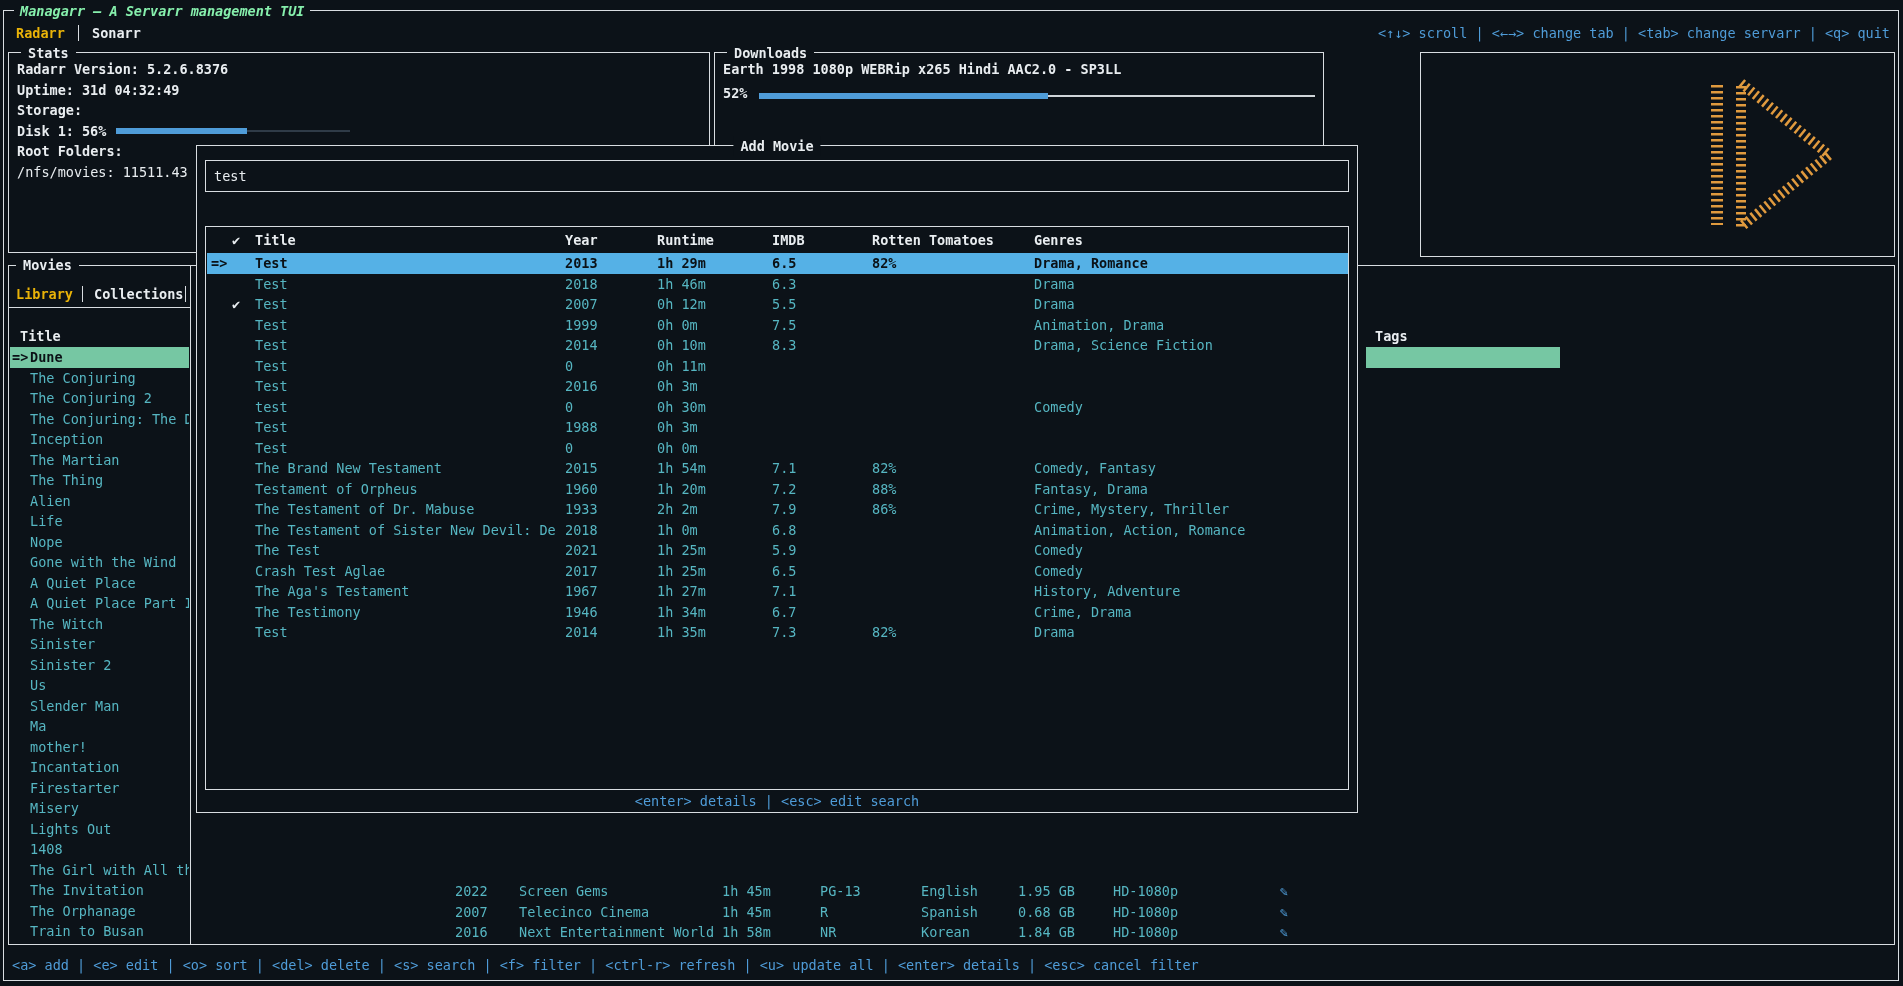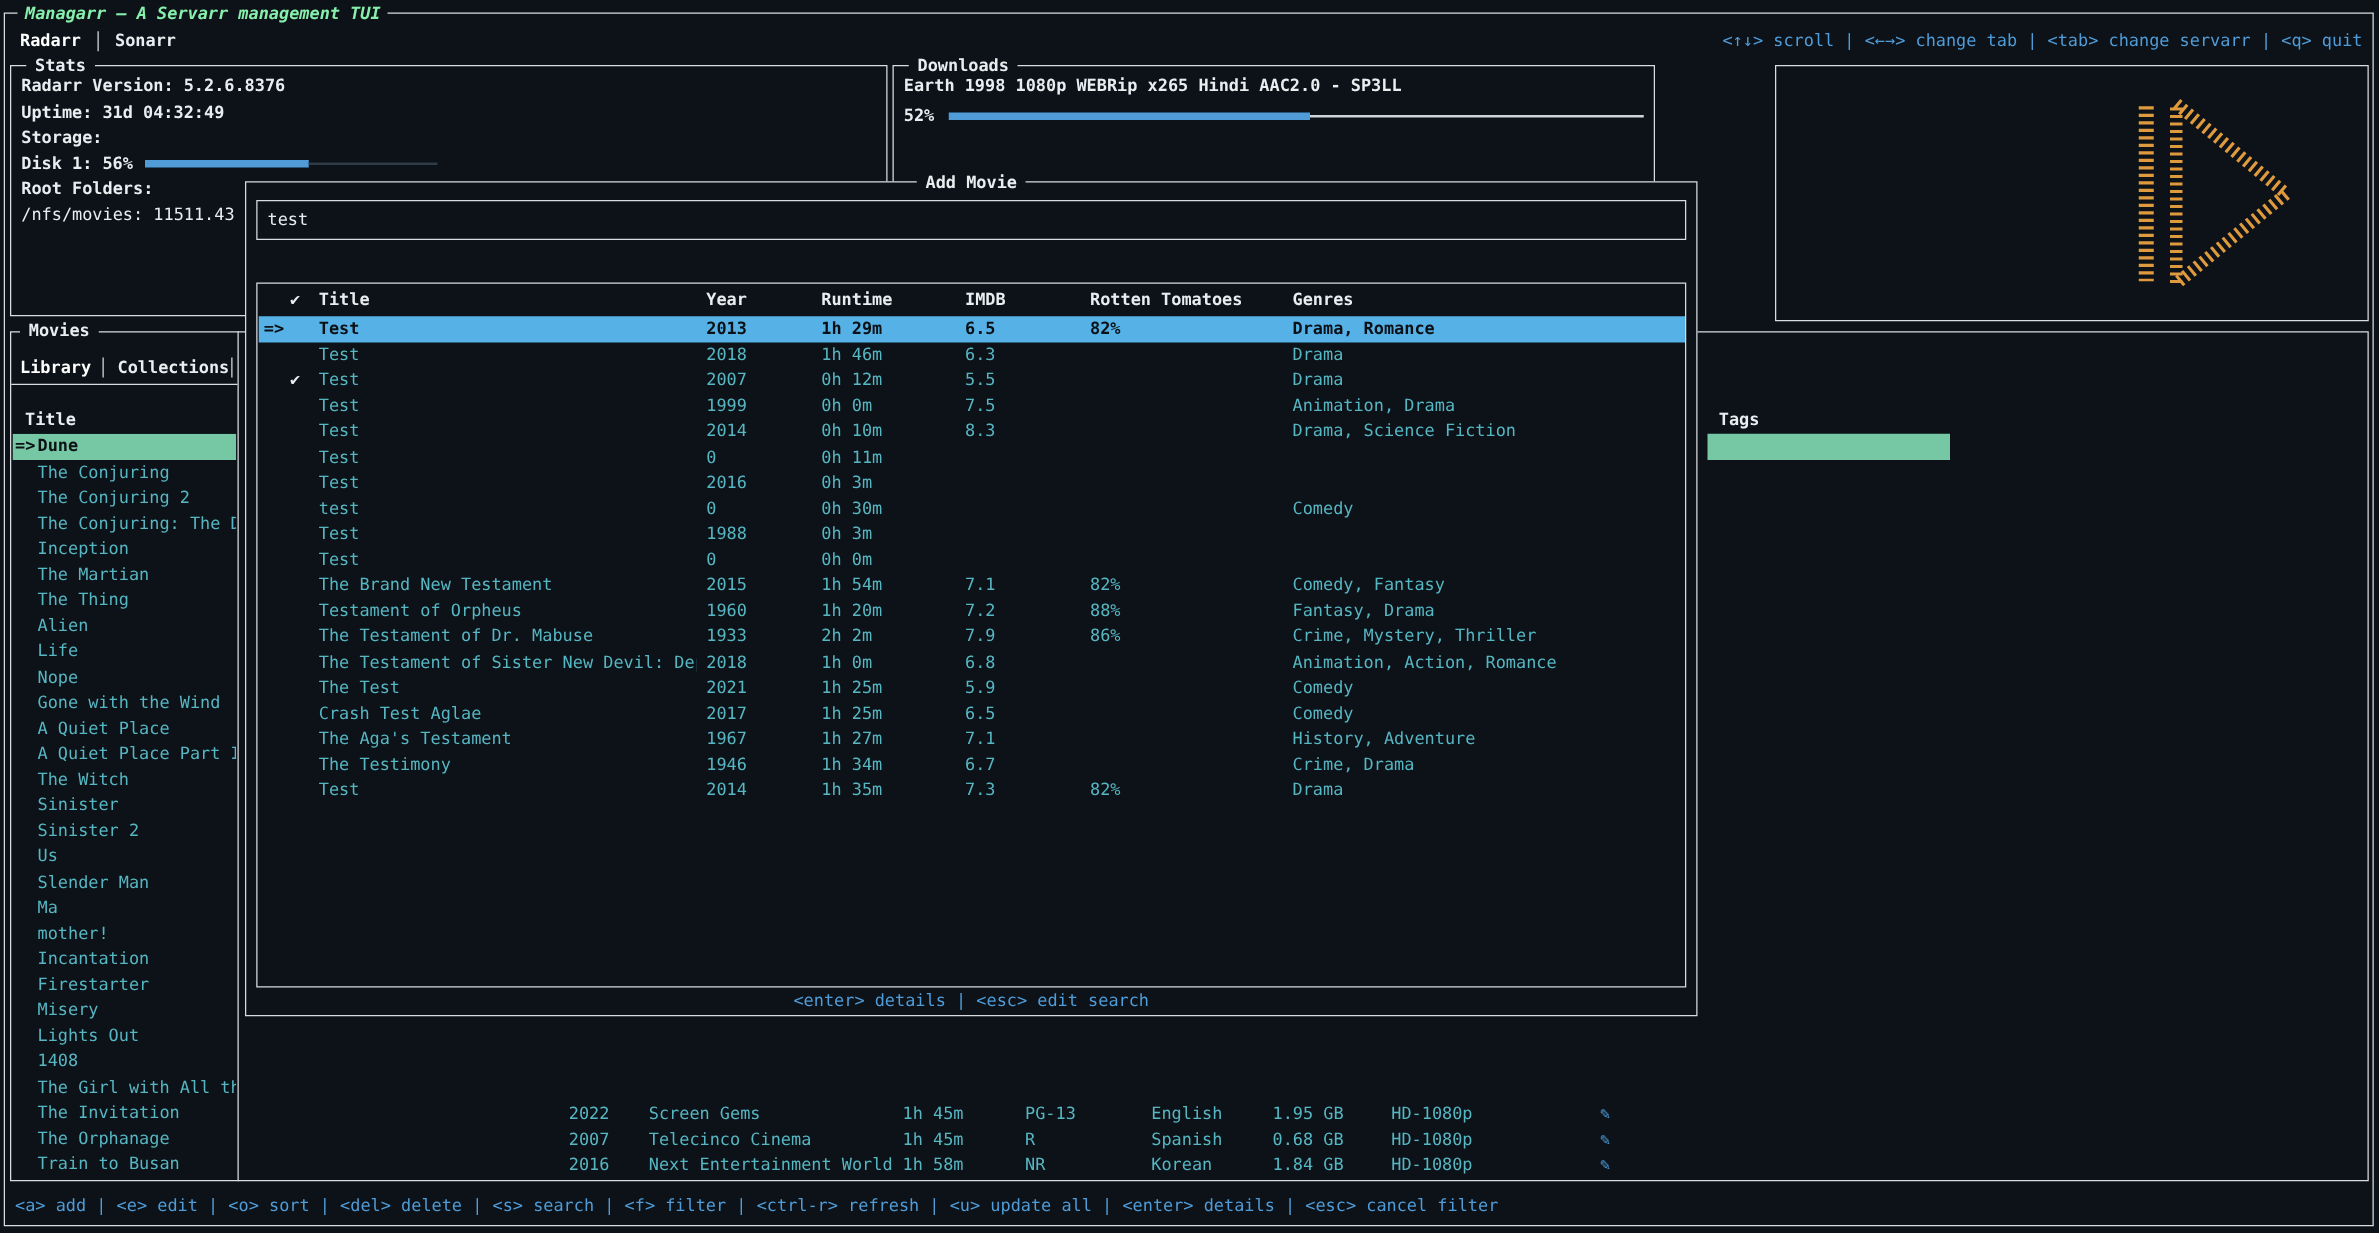--- a/index.html
+++ b/index.html
@@ -7,21 +7,21 @@
   body {
     position:relative; overflow:hidden;
     background:#0c1218; color:#e9edf0;
     font-family:"DejaVu Sans Mono", monospace;
     font-size:13.5px;
   }
   .t { position:absolute; white-space:pre; line-height:20px; }
   .wb { color:#e9edf0; font-weight:700; }
   .wn { color:#e9edf0; }
   .blue { color:#4f9cd8; }
-  .orange { color:#ffffff; font-weight:700; }
+  .orange { color:#eab308; font-weight:700; }
   .magenta { color:#86efac; font-weight:700; font-style:italic; }
 
   .panel { position:absolute; border:1px solid #d9dde1; }
   .ptitle { position:absolute; top:-10px; background:#0c1218; padding:0 7px;
             font-weight:700; color:#e9edf0; white-space:pre; z-index:3; line-height:20px; }
   .hline { position:absolute; height:1px; background:#d9dde1; }
   .vline { position:absolute; width:1px; background:#d9dde1; }
 
   
   #app-title { left:14px; top:1px; background:#0c1218; padding:0 6px; z-index:2; }
@@ -37,21 +37,21 @@
 
   .gauge { position:relative; height:10px; }
   .gfill { position:absolute; left:0; top:2px; height:6px; background:#4f9cd8; }
   .gtrack { position:absolute; top:4px; height:2px; right:0; background:#cfd4d8; }
   .gtrack.dim { background:#2f3b47; }
   #disk-gauge { width:234px; margin-left:10px; }
 
   
   #downloads-panel { left:714px; top:52px; width:610px; height:97px; }
   #dl-item { position:absolute; left:8px; top:6px; height:20.5px; line-height:20.5px; white-space:pre; font-weight:700; }
-  #dl-gaugerow { position:absolute; left:8px; right:8px; top:32px; display:flex; align-items:center; }
+  #dl-gaugerow { position:absolute; left:8px; right:8px; top:32px; display:flex; align-items:flex-end; }
   #dl-gauge { flex:1; margin-left:12px; }
 
   
   #logo-panel { left:1420px; top:52px; width:475px; height:205px; }
 
   
   #library-border { left:8px; top:265px; width:1887px; height:680px; }
   #library-vline { left:190px; top:265px; height:680px; }
   #movies-title { left:16px; top:255px; }
   #tab-library { left:16px; top:284px; }

